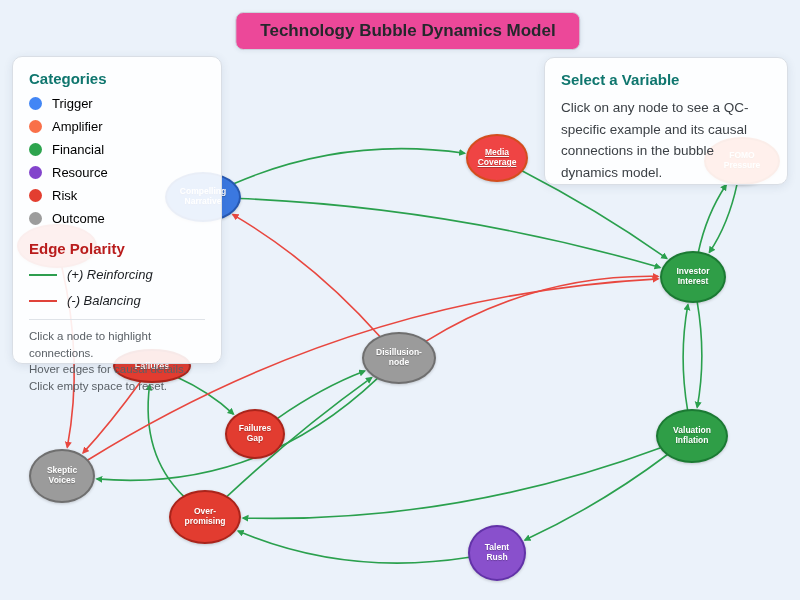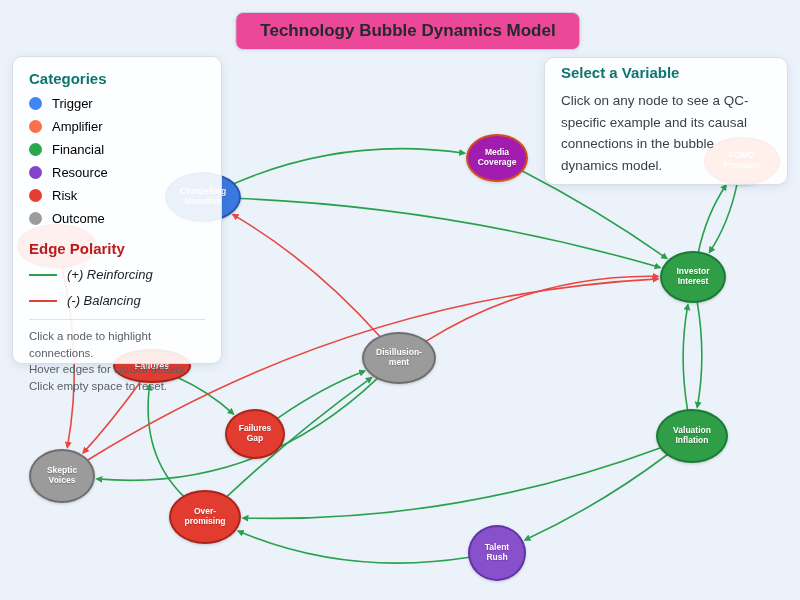--- a/index.html
+++ b/index.html
@@ -12,21 +12,21 @@
         white-space:pre-line;border:2.5px solid #000;cursor:pointer;
         text-shadow:0 1px 1px rgba(0,0,0,.25);box-shadow:0 1px 3px rgba(0,0,0,.18);}
   .panel{position:absolute;z-index:10;background:rgba(255,255,255,.9);
          border:1px solid #d9dee5;border-radius:10px;
          box-shadow:0 2px 10px rgba(40,60,90,.10);box-sizing:border-box;}
   #title-box{position:absolute;z-index:10;left:50%;top:12px;transform:translateX(-50%);
          background:#ec4899;border:1px solid #ccd3dc;border-radius:8px;
          padding:8px 24px;font-size:17px;font-weight:bold;color:#25282c;
          box-shadow:0 1px 4px rgba(40,60,90,.08);white-space:nowrap;margin-left:8px;}
   #legend-panel{left:12px;top:56px;width:210px;height:308px;padding:13px 16px;}
-  #info-panel{left:544px;top:57px;width:244px;height:128px;padding:6px 16px;}
+  #info-panel{left:544px;top:57px;width:244px;height:128px;padding:13px 16px;}
   .panel-heading{font-size:15px;font-weight:bold;color:#0f766e;margin:0 0 9px 0;}
   .legend-row{display:flex;align-items:center;margin:0 0 8px 0;}
   .legend-dot{width:13px;height:13px;border-radius:50%;margin-right:10px;flex:0 0 auto;}
   .legend-label{font-size:13px;color:#000000;}
   .pol-heading{font-size:15px;font-weight:bold;color:#b91c1c;margin:14px 0 10px 0;}
   .pol-row{display:flex;align-items:center;margin:0 0 11px 0;}
   .pol-line{width:28px;height:0;border-top:2.5px solid #000;margin-right:10px;flex:0 0 auto;}
   .pol-label{font-size:13px;color:#1c1f23;font-style:italic;}
   .divider{border:none;border-top:1px solid #dfe3e8;margin:10px 0 8px 0;}
   .hint-line{font-size:11.5px;color:#5a6066;line-height:1.45;}
@@ -63,37 +63,37 @@
       <path d="M 425.8 341.4 Q 534.0 274.1 658.0 276.4" fill="none" stroke-width="1.6" stroke="#e8473f" marker-end="url(#arrow-r)"></path>
       <path d="M 87.4 460.2 Q 351.9 295.4 658.1 278.9" fill="none" stroke-width="1.6" stroke="#e8473f" marker-end="url(#arrow-r)"></path>
       <path d="M 380.1 336.8 Q 313.7 262.0 232.9 214.6" fill="none" stroke-width="1.6" stroke="#e8473f" marker-end="url(#arrow-r)"></path>
       <path d="M 61.8 266.8 Q 83.5 360.5 67.3 447.3" fill="none" stroke-width="1.6" stroke="#e8473f" marker-end="url(#arrow-r)"></path>
       <path d="M 140.9 381.2 Q 110.1 423.5 83.1 452.9" fill="none" stroke-width="1.6" stroke="#e8473f" marker-end="url(#arrow-r)"></path>
     </g>
 </svg>
 
 <div class="node" style="left: 203px; top: 197px; width: 72px; height: 46px; background: rgb(59, 120, 224); border-color: rgb(39, 88, 176);">Compelling
 Narrative</div>
-<div class="node" style="left: 497px; top: 158px; width: 58px; height: 44px; background: #a21caf; border-color: rgb(212, 77, 30);">Media
+<div class="node" style="left: 497px; top: 158px; width: 58px; height: 44px; background: #ef4444; border-color: rgb(212, 77, 30); text-decoration: underline;">Media
 Coverage</div>
 <div class="node" style="left: 742px; top: 161px; width: 72px; height: 44px; background: rgb(248, 108, 61); border-color: rgb(212, 77, 30);">FOMO
 Pressure</div>
 <div class="node" style="left: 693px; top: 277px; width: 62px; height: 48px; background: rgb(47, 158, 71); border-color: rgb(27, 122, 51);">Investor
 Interest</div>
 <div class="node" style="left: 692px; top: 436px; width: 68px; height: 50px; background: rgb(47, 158, 71); border-color: rgb(27, 122, 51);">Valuation
 Inflation</div>
 <div class="node" style="left: 497px; top: 553px; width: 54px; height: 52px; background: rgb(137, 80, 204); border-color: rgb(98, 50, 168);">Talent
 Rush</div>
 <div class="node" style="left: 205px; top: 517px; width: 68px; height: 50px; background: rgb(226, 60, 48); border-color: rgb(170, 36, 27);">Over-
 promising</div>
 <div class="node" style="left: 255px; top: 434px; width: 56px; height: 46px; background: rgb(226, 60, 48); border-color: rgb(170, 36, 27);">Failures
 Gap</div>
 <div class="node" style="left: 152px; top: 366px; width: 74px; height: 30px; background: rgb(226, 60, 48); border-color: rgb(170, 36, 27); font-size: 9px;">Failures</div>
 <div class="node" style="left: 399px; top: 358px; width: 70px; height: 48px; background: rgb(155, 155, 155); border-color: rgb(111, 111, 111);">Disillusion-
-ment</div>
+node</div>
 <div class="node" style="left: 62px; top: 476px; width: 62px; height: 50px; background: rgb(155, 155, 155); border-color: rgb(111, 111, 111);">Skeptic
 Voices</div>
 <div class="node" style="left: 57px; top: 246px; width: 76px; height: 40px; background: rgb(232, 106, 96); border-color: rgb(208, 80, 72);"></div>
 
 <div id="title-box">Technology Bubble Dynamics Model</div>
 
 <div id="legend-panel" class="panel">
   <div class="panel-heading">Categories</div>
   <div class="legend-row">
     <span class="legend-dot" style="background: rgb(66, 134, 245);"></span>

